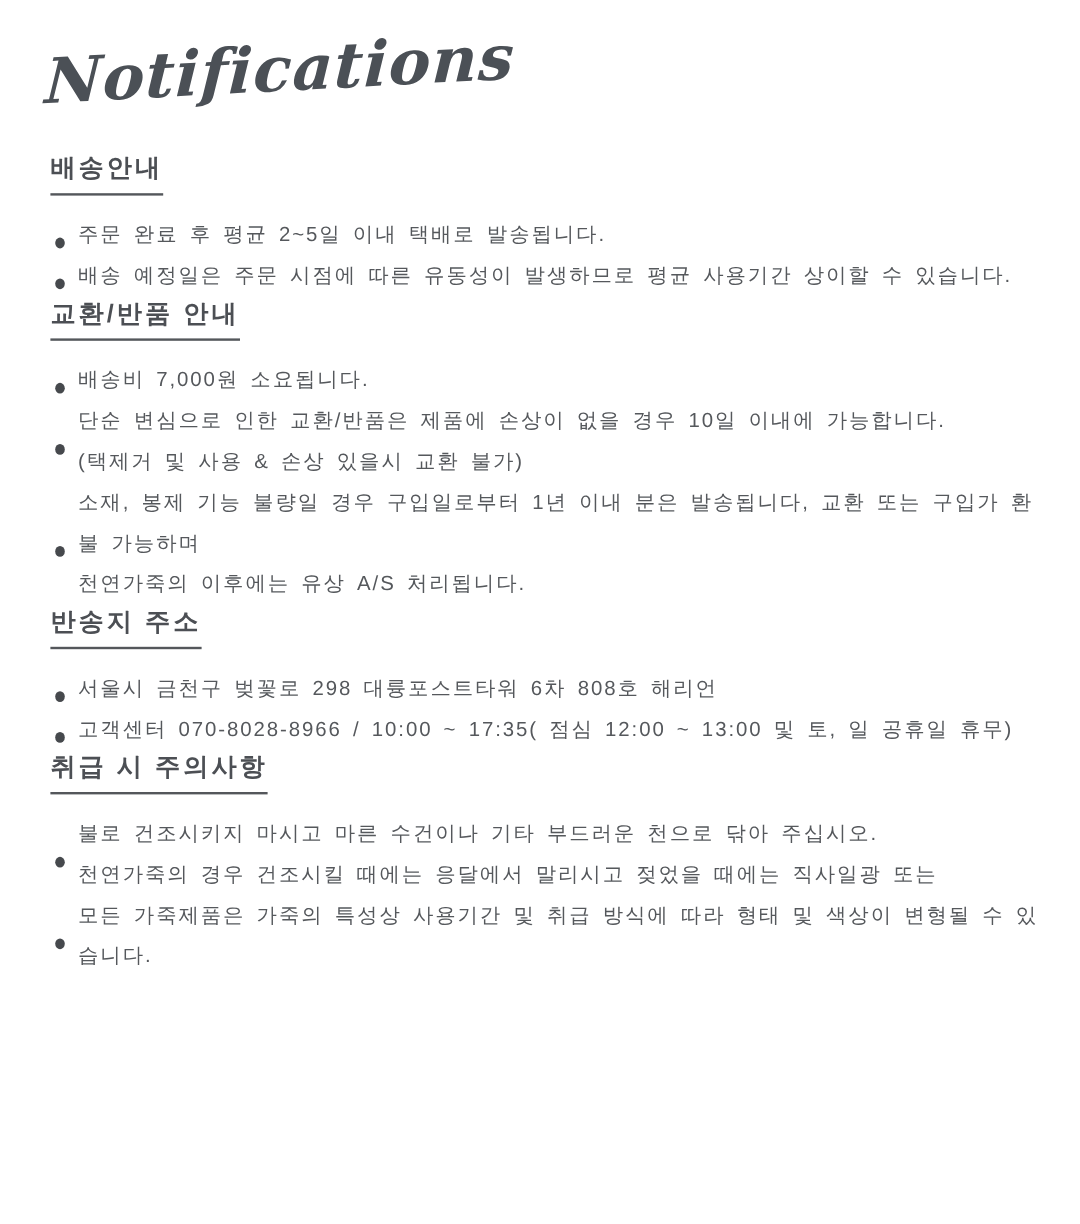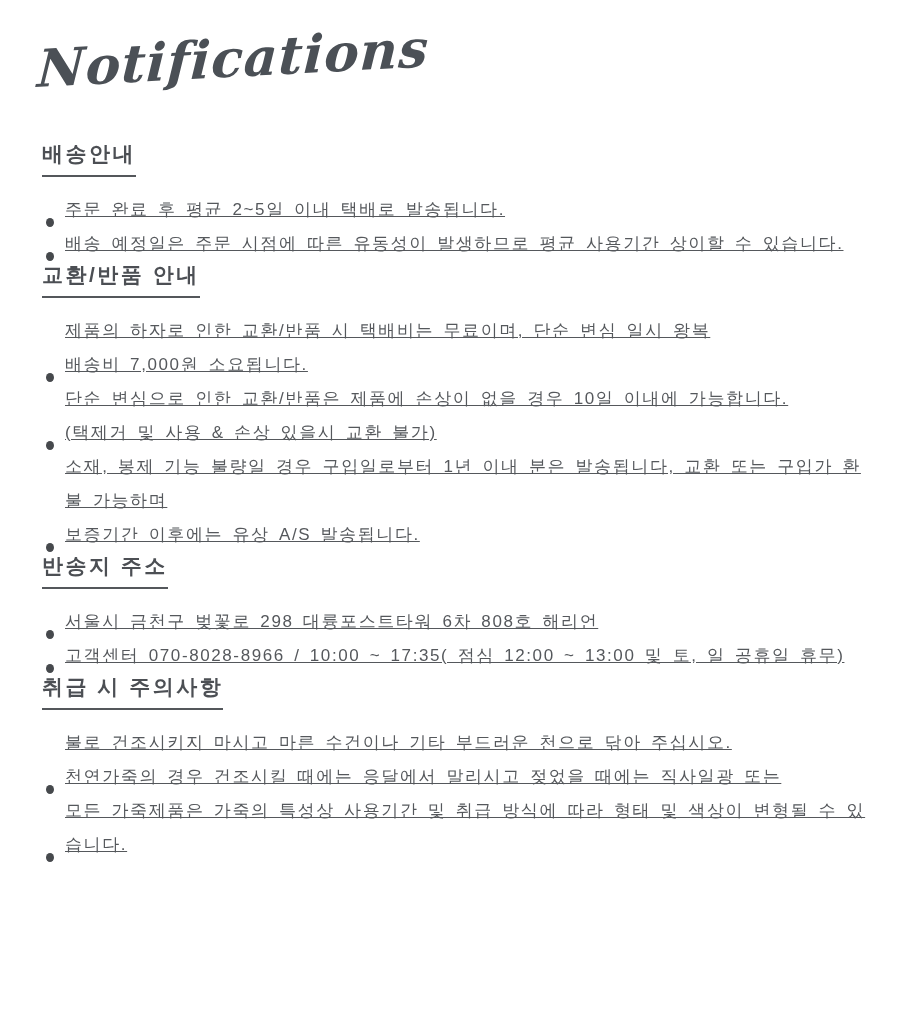--- a/index.html
+++ b/index.html
@@ -29,40 +29,39 @@
     font-weight: 700;
     font-size: 52px;
     line-height: 1.1;
     color: #4b5056;
     letter-spacing: 1px;
     display: inline-block;
     transform: rotate(-3deg) skewX(-6deg);
     transform-origin: left bottom;
   }
   .section { }
-  .section.first { margin-top: 18px; }
+  .section.first { margin-top: 4px; }
   .sec-heading {
     display: inline-block;
     margin: 0 0 0 6px;
     font-size: 21px;
     font-weight: bold;
     color: #4c4f54;
     letter-spacing: 2.5px;
     padding-bottom: 7px;
     border-bottom: 2px solid #54575b;
   }
   ul.notice-list {
     list-style: none;
     margin: 16px 0 0 0;
     padding: 0 0 0 10px;
   }
   ul.notice-list li {
     display: flex;
-    align-items: flex-end;
-    text-decoration: underline;
+    align-items: center;
   }
   .dot {
     flex: none;
     width: 8px;
     height: 9px;
     border-radius: 50%;
     background: #46494d;
     margin: 13px 11px 0 0;
   }
   .li-text {
@@ -99,36 +98,35 @@
       </li>
     </ul>
   </div>
 
   <div class="section">
     <h2 class="sec-heading">교환/반품 안내</h2>
     <ul class="notice-list">
       <li>
         <span class="dot"></span>
         <div class="li-text">
-          <div>제품의 하자로 인한 교환/반품 시 택배비는 무료이며, 단순 변심 일시 왕복</div>
           <div>배송비 7,000원 소요됩니다.</div>
         </div>
       </li>
       <li>
         <span class="dot"></span>
         <div class="li-text">
           <div>단순 변심으로 인한 교환/반품은 제품에 손상이 없을 경우 10일 이내에 가능합니다.</div>
           <div>(택제거 및 사용 &amp; 손상 있을시 교환 불가)</div>
         </div>
       </li>
       <li>
         <span class="dot"></span>
         <div class="li-text">
           <div>소재, 봉제 기능 불량일 경우 구입일로부터 1년 이내 분은 발송됩니다, 교환 또는 구입가 환불 가능하며</div>
-          <div>보증기간 이후에는 유상 A/S 발송됩니다.</div>
+          <div>천연가죽의 이후에는 유상 A/S 처리됩니다.</div>
         </div>
       </li>
     </ul>
   </div>
 
   <div class="section">
     <h2 class="sec-heading">반송지 주소</h2>
     <ul class="notice-list">
       <li>
         <span class="dot"></span>

